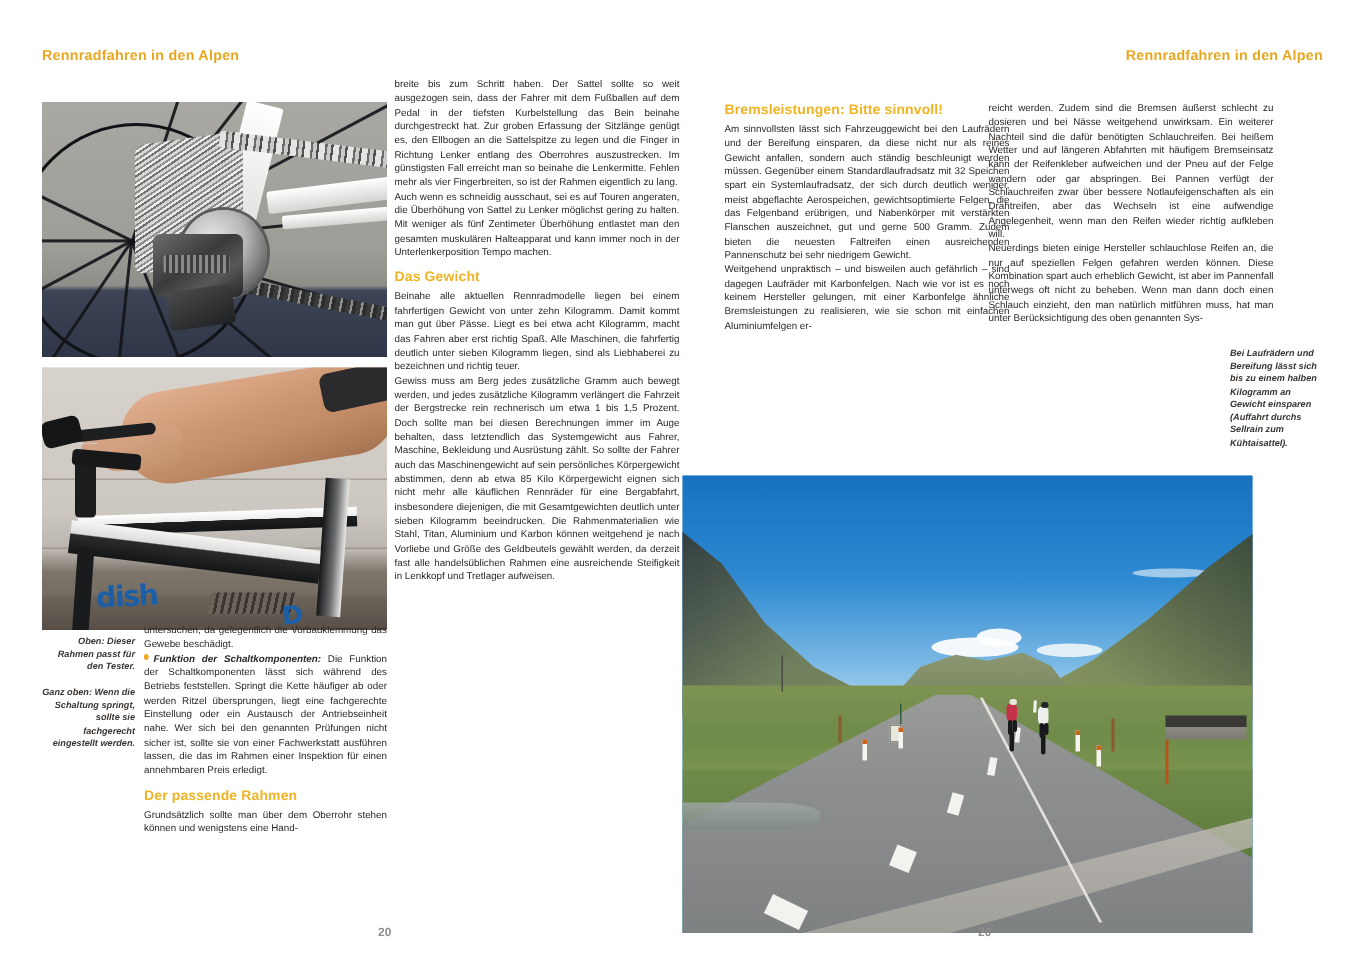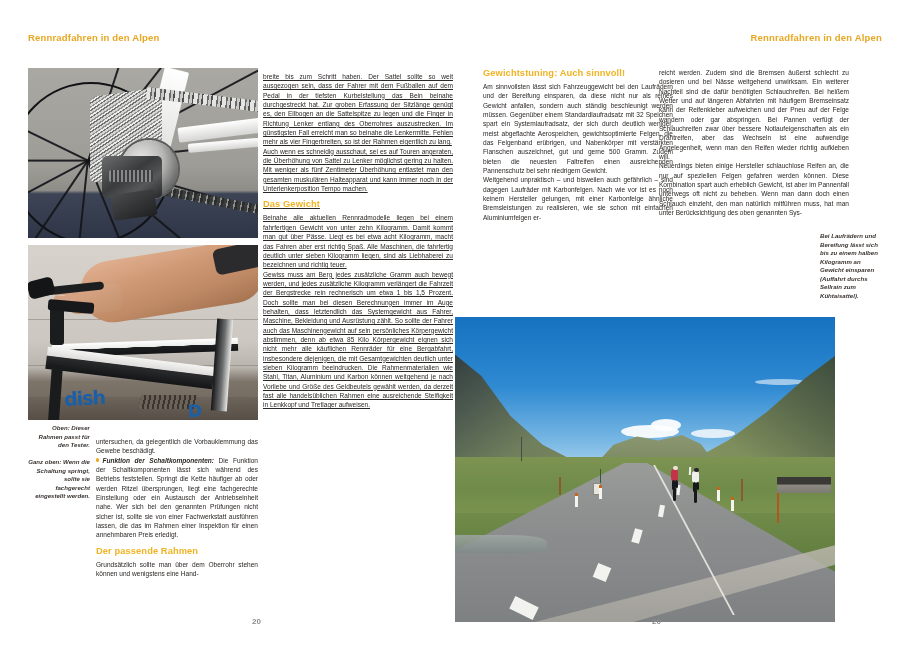--- a/index.html
+++ b/index.html
@@ -13,22 +13,22 @@
            letter-spacing:.18px;color:#e8a721;}
   .runhead.left{left:28px;top:32px;}
   .runhead.right{right:28px;top:32px;}
 
   
   .col{position:absolute;width:190px;font-size:6.55px;line-height:9.35px;
        text-align:justify;color:#2b2724;}
   .col p{margin:0 0 0 0;text-indent:0;}
   .col p + p{margin-top:0;}
 
-  #col1{left:96px;top:437px;width:162px;}
-  #col2{left:263px;top:72px;text-decoration:underline;}
+  #col1{left:96px;top:416px;width:162px;}
+  #col2{left:263px;top:52px;}
   #col3{left:483px;top:68px;}
   #col4{left:659px;top:68px;}
 
   .sec-head{font-size:9.3px;font-weight:bold;color:#f0b323;
             margin:6px 0 3px 0;letter-spacing:.1px;line-height:11px;}
   #col3 .sec-head{margin-top:0;}
 
   .bullet-para{margin-top:1px;}
   .bullet{display:inline-block;width:3.4px;height:3.4px;background:#f0a81e;
           border-radius:50%;vertical-align:middle;margin-right:3px;position:relative;top:-1px;}
@@ -220,21 +220,21 @@
 
   <div class="col" id="col2">
     <p>breite bis zum Schritt haben. Der Sattel sollte so weit ausgezogen sein, dass der Fahrer mit dem Fußballen auf dem Pedal in der tiefsten Kurbelstellung das Bein beinahe durchgestreckt hat. Zur groben Erfassung der Sitzlänge genügt es, den Ellbogen an die Sattelspitze zu legen und die Finger in Richtung Lenker entlang des Oberrohres auszustrecken. Im günstigsten Fall erreicht man so beinahe die Lenkermitte. Fehlen mehr als vier Fingerbreiten, so ist der Rahmen eigentlich zu lang.</p>
     <p>Auch wenn es schneidig ausschaut, sei es auf Touren angeraten, die Überhöhung von Sattel zu Lenker möglichst gering zu halten. Mit weniger als fünf Zentimeter Überhöhung entlastet man den gesamten muskulären Halteapparat und kann immer noch in der Unterlenkerposition Tempo machen.</p>
     <div class="sec-head">Das Gewicht</div>
     <p>Beinahe alle aktuellen Rennradmodelle liegen bei einem fahrfertigen Gewicht von unter zehn Kilogramm. Damit kommt man gut über Pässe. Liegt es bei etwa acht Kilogramm, macht das Fahren aber erst richtig Spaß. Alle Maschinen, die fahrfertig deutlich unter sieben Kilogramm liegen, sind als Liebhaberei zu bezeichnen und richtig teuer.</p>
     <p>Gewiss muss am Berg jedes zusätzliche Gramm auch bewegt werden, und jedes zusätzliche Kilogramm verlängert die Fahrzeit der Bergstrecke rein rechnerisch um etwa 1 bis 1,5 Prozent. Doch sollte man bei diesen Berechnungen immer im Auge behalten, dass letztendlich das Systemgewicht aus Fahrer, Maschine, Bekleidung und Ausrüstung zählt. So sollte der Fahrer auch das Maschinengewicht auf sein persönliches Körpergewicht abstimmen, denn ab etwa 85 Kilo Körpergewicht eignen sich nicht mehr alle käuflichen Rennräder für eine Bergabfahrt, insbesondere diejenigen, die mit Gesamtgewichten deutlich unter sieben Kilogramm beeindrucken. Die Rahmenmaterialien wie Stahl, Titan, Aluminium und Karbon können weitgehend je nach Vorliebe und Größe des Geldbeutels gewählt werden, da derzeit fast alle handelsüblichen Rahmen eine ausreichende Steifigkeit in Lenkkopf und Tretlager aufweisen.</p>
   </div>
 
   <div class="col" id="col3">
-    <div class="sec-head">Gewichtstuning: Auch sinnvoll!</div>
+    <div class="sec-head">Bremsleistungen: Bitte sinnvoll!</div>
     <p>Am sinnvollsten lässt sich Fahrzeuggewicht bei den Laufrädern und der Bereifung einsparen, da diese nicht nur als reines Gewicht anfallen, sondern auch ständig beschleunigt werden müssen. Gegenüber einem Standardlaufradsatz mit 32 Speichen spart ein Systemlaufradsatz, der sich durch deutlich weniger, meist abgeflachte Aerospeichen, gewichtsoptimierte Felgen, die das Felgenband erübrigen, und Nabenkörper mit verstärkten Flanschen auszeichnet, gut und gerne 500 Gramm. Zudem bieten die neuesten Faltreifen einen ausreichenden Pannenschutz bei sehr niedrigem Gewicht.</p>
     <p>Weitgehend unpraktisch – und bisweilen auch gefährlich – sind dagegen Laufräder mit Karbonfelgen. Nach wie vor ist es noch keinem Hersteller gelungen, mit einer Karbonfelge ähnliche Bremsleistungen zu realisieren, wie sie schon mit einfachen Aluminiumfelgen er-</p>
   </div>
 
   <div class="col" id="col4">
     <p>reicht werden. Zudem sind die Bremsen äußerst schlecht zu dosieren und bei Nässe weitgehend unwirksam. Ein weiterer Nachteil sind die dafür benötigten Schlauchreifen. Bei heißem Wetter und auf längeren Abfahrten mit häufigem Bremseinsatz kann der Reifenkleber aufweichen und der Pneu auf der Felge wandern oder gar abspringen. Bei Pannen verfügt der Schlauchreifen zwar über bessere Notlaufeigenschaften als ein Drahtreifen, aber das Wechseln ist eine aufwendige Angelegenheit, wenn man den Reifen wieder richtig aufkleben will.</p>
     <p>Neuerdings bieten einige Hersteller schlauchlose Reifen an, die nur auf speziellen Felgen gefahren werden können. Diese Kombination spart auch erheblich Gewicht, ist aber im Pannenfall unterwegs oft nicht zu beheben. Wenn man dann doch einen Schlauch einzieht, den man natürlich mitführen muss, hat man unter Berücksichtigung des oben genannten Sys-</p>
   </div>
 
   <div class="caption" id="cap-right">Bei Laufrädern und Bereifung lässt sich bis zu einem halben Kilogramm an Gewicht einsparen (Auffahrt durchs Sellrain zum Kühtaisattel).</div>

